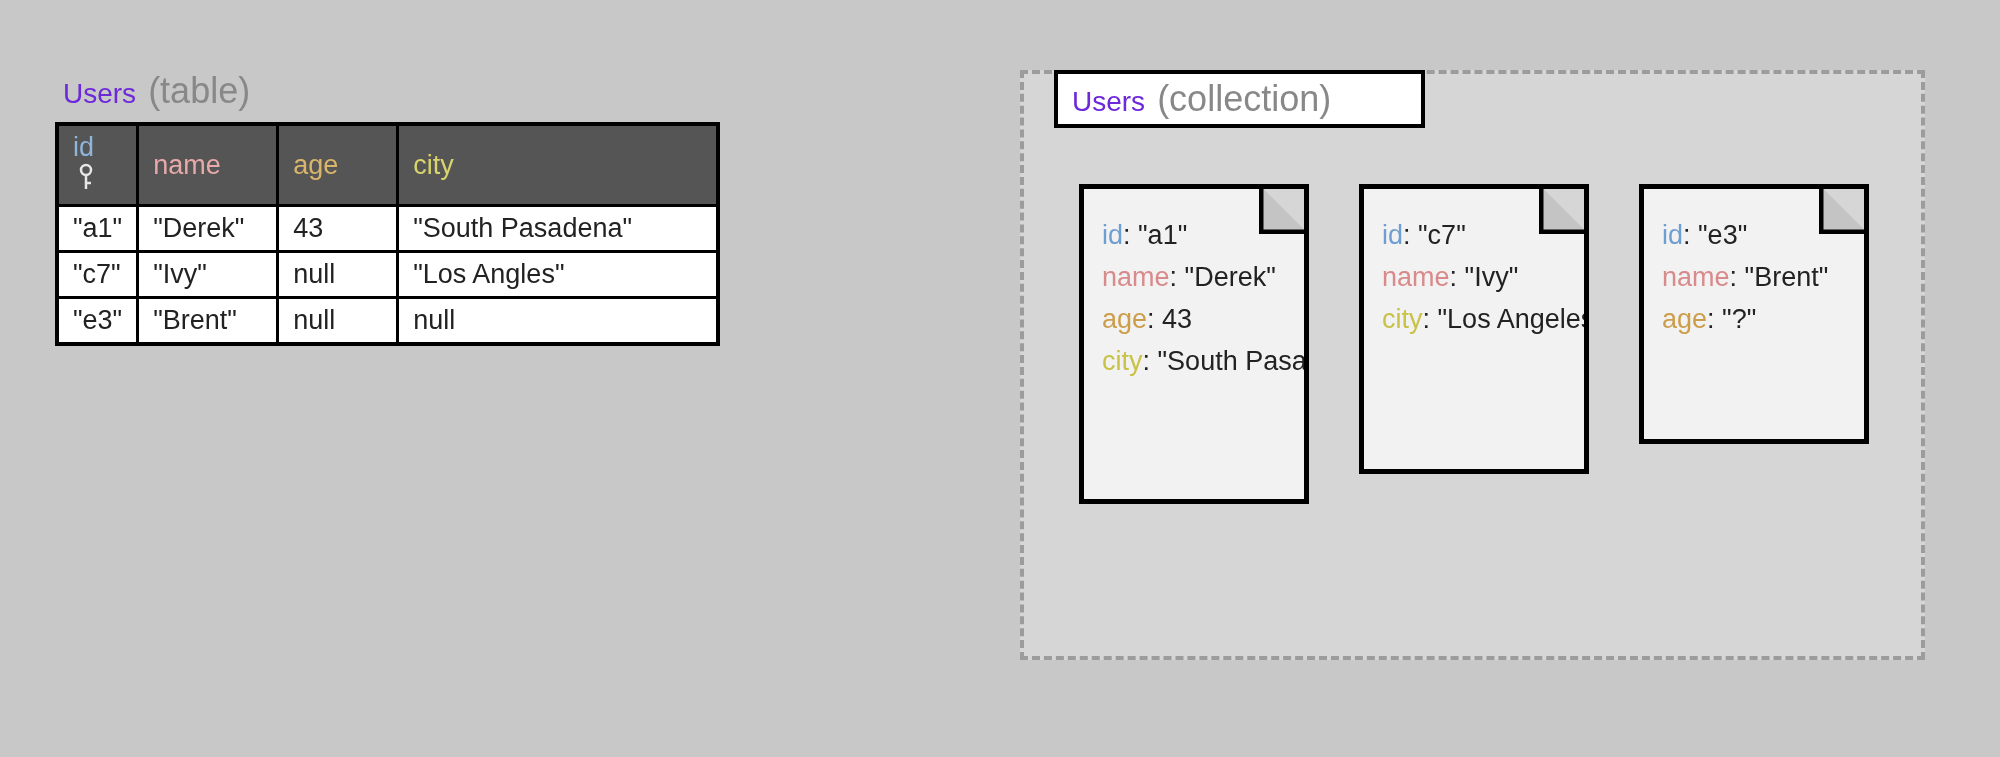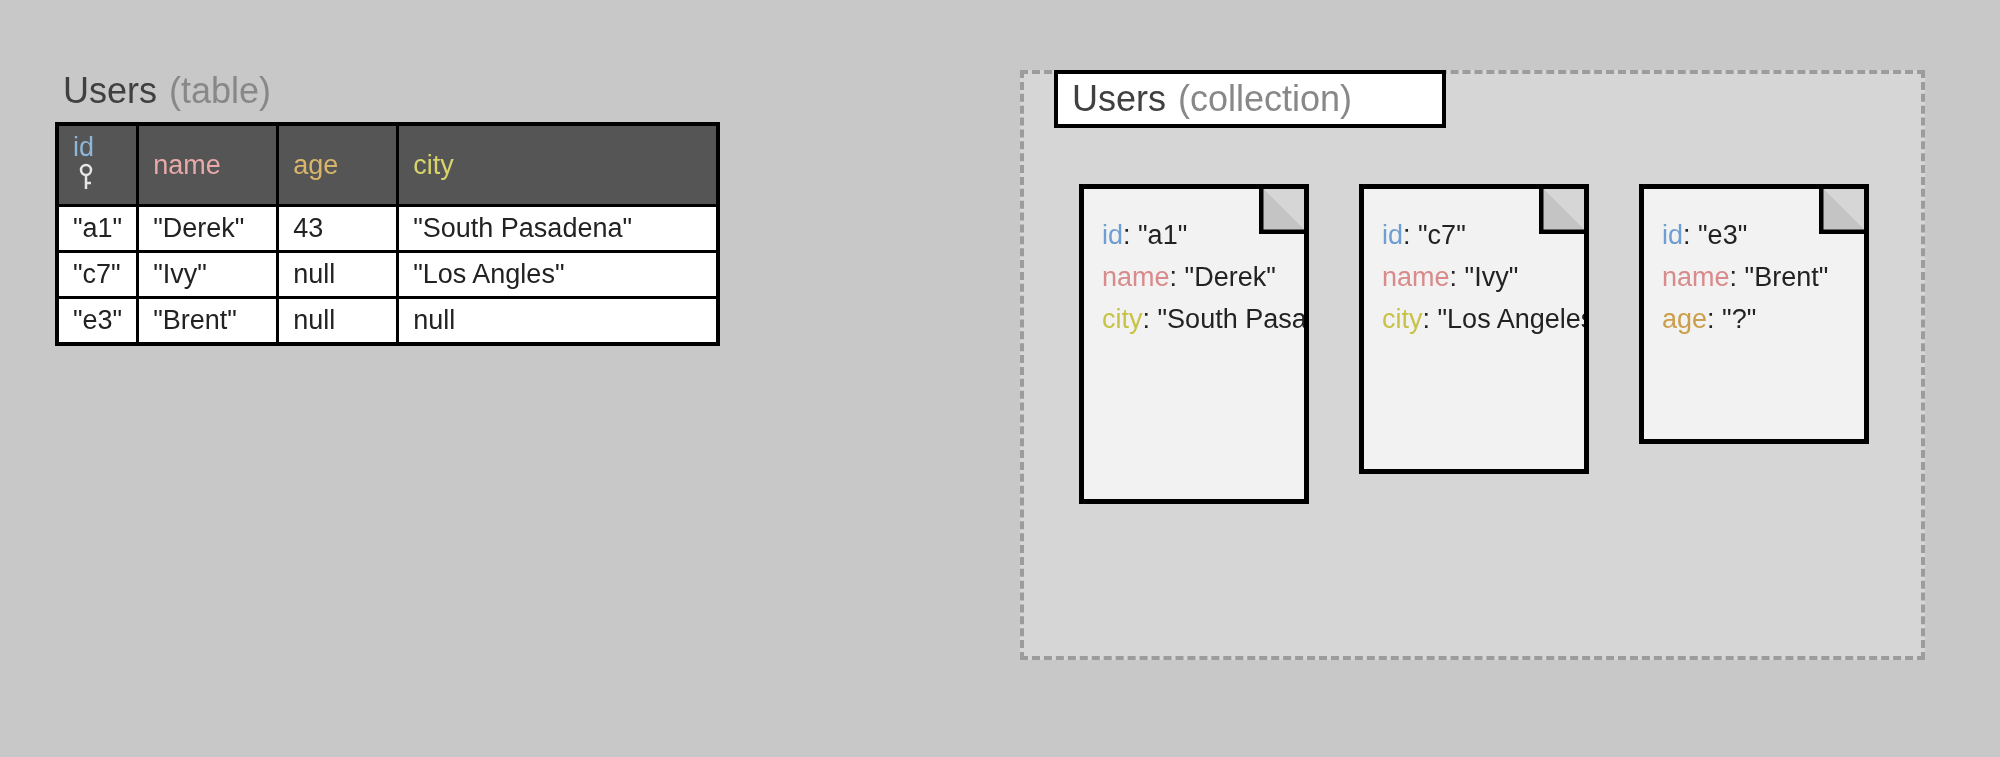--- a/index.html
+++ b/index.html
@@ -16,22 +16,22 @@
       top: 70px;
     }
     .title-row {
       display: flex;
       align-items: baseline;
       gap: 12px;
       margin-bottom: 10px;
       margin-left: 8px;
     }
     .title {
-      font-size: 36px;
-      color: #404040;
+      font-size: 28px;
+      color: #6d28d9;
     }
     .subtitle {
       font-size: 36px;
       color: #888;
     }
     table.users {
       border-collapse: collapse;
       border: 4px solid #000;
     }
     table.users th, table.users td {
@@ -199,20 +199,21 @@
 
     <div class="doc doc0">
       <div class="fold"></div>
       <div class="fold-border">
         <svg viewBox="0 0 50 50">
             <polyline points="0,0 0,50 50,50" fill="none" stroke="#000" stroke-width="9"></polyline>
           </svg>
       </div>
       <div class="line"><span class="k-id">id</span><span class="v">: </span><span class="v">"a1"</span></div>
       <div class="line"><span class="k-name">name</span><span class="v">: </span><span class="v">"Derek"</span></div>
+      <div class="line"><span class="k-age">age</span><span class="v">: </span><span class="v">43</span></div>
       <div class="line"><span class="k-city">city</span><span class="v">: </span><span class="v">"South Pasadena"</span></div>
     </div>
 
     <div class="doc doc1">
       <div class="fold"></div>
       <div class="fold-border">
         <svg viewBox="0 0 50 50">
             <polyline points="0,0 0,50 50,50" fill="none" stroke="#000" stroke-width="9"></polyline>
           </svg>
       </div>

